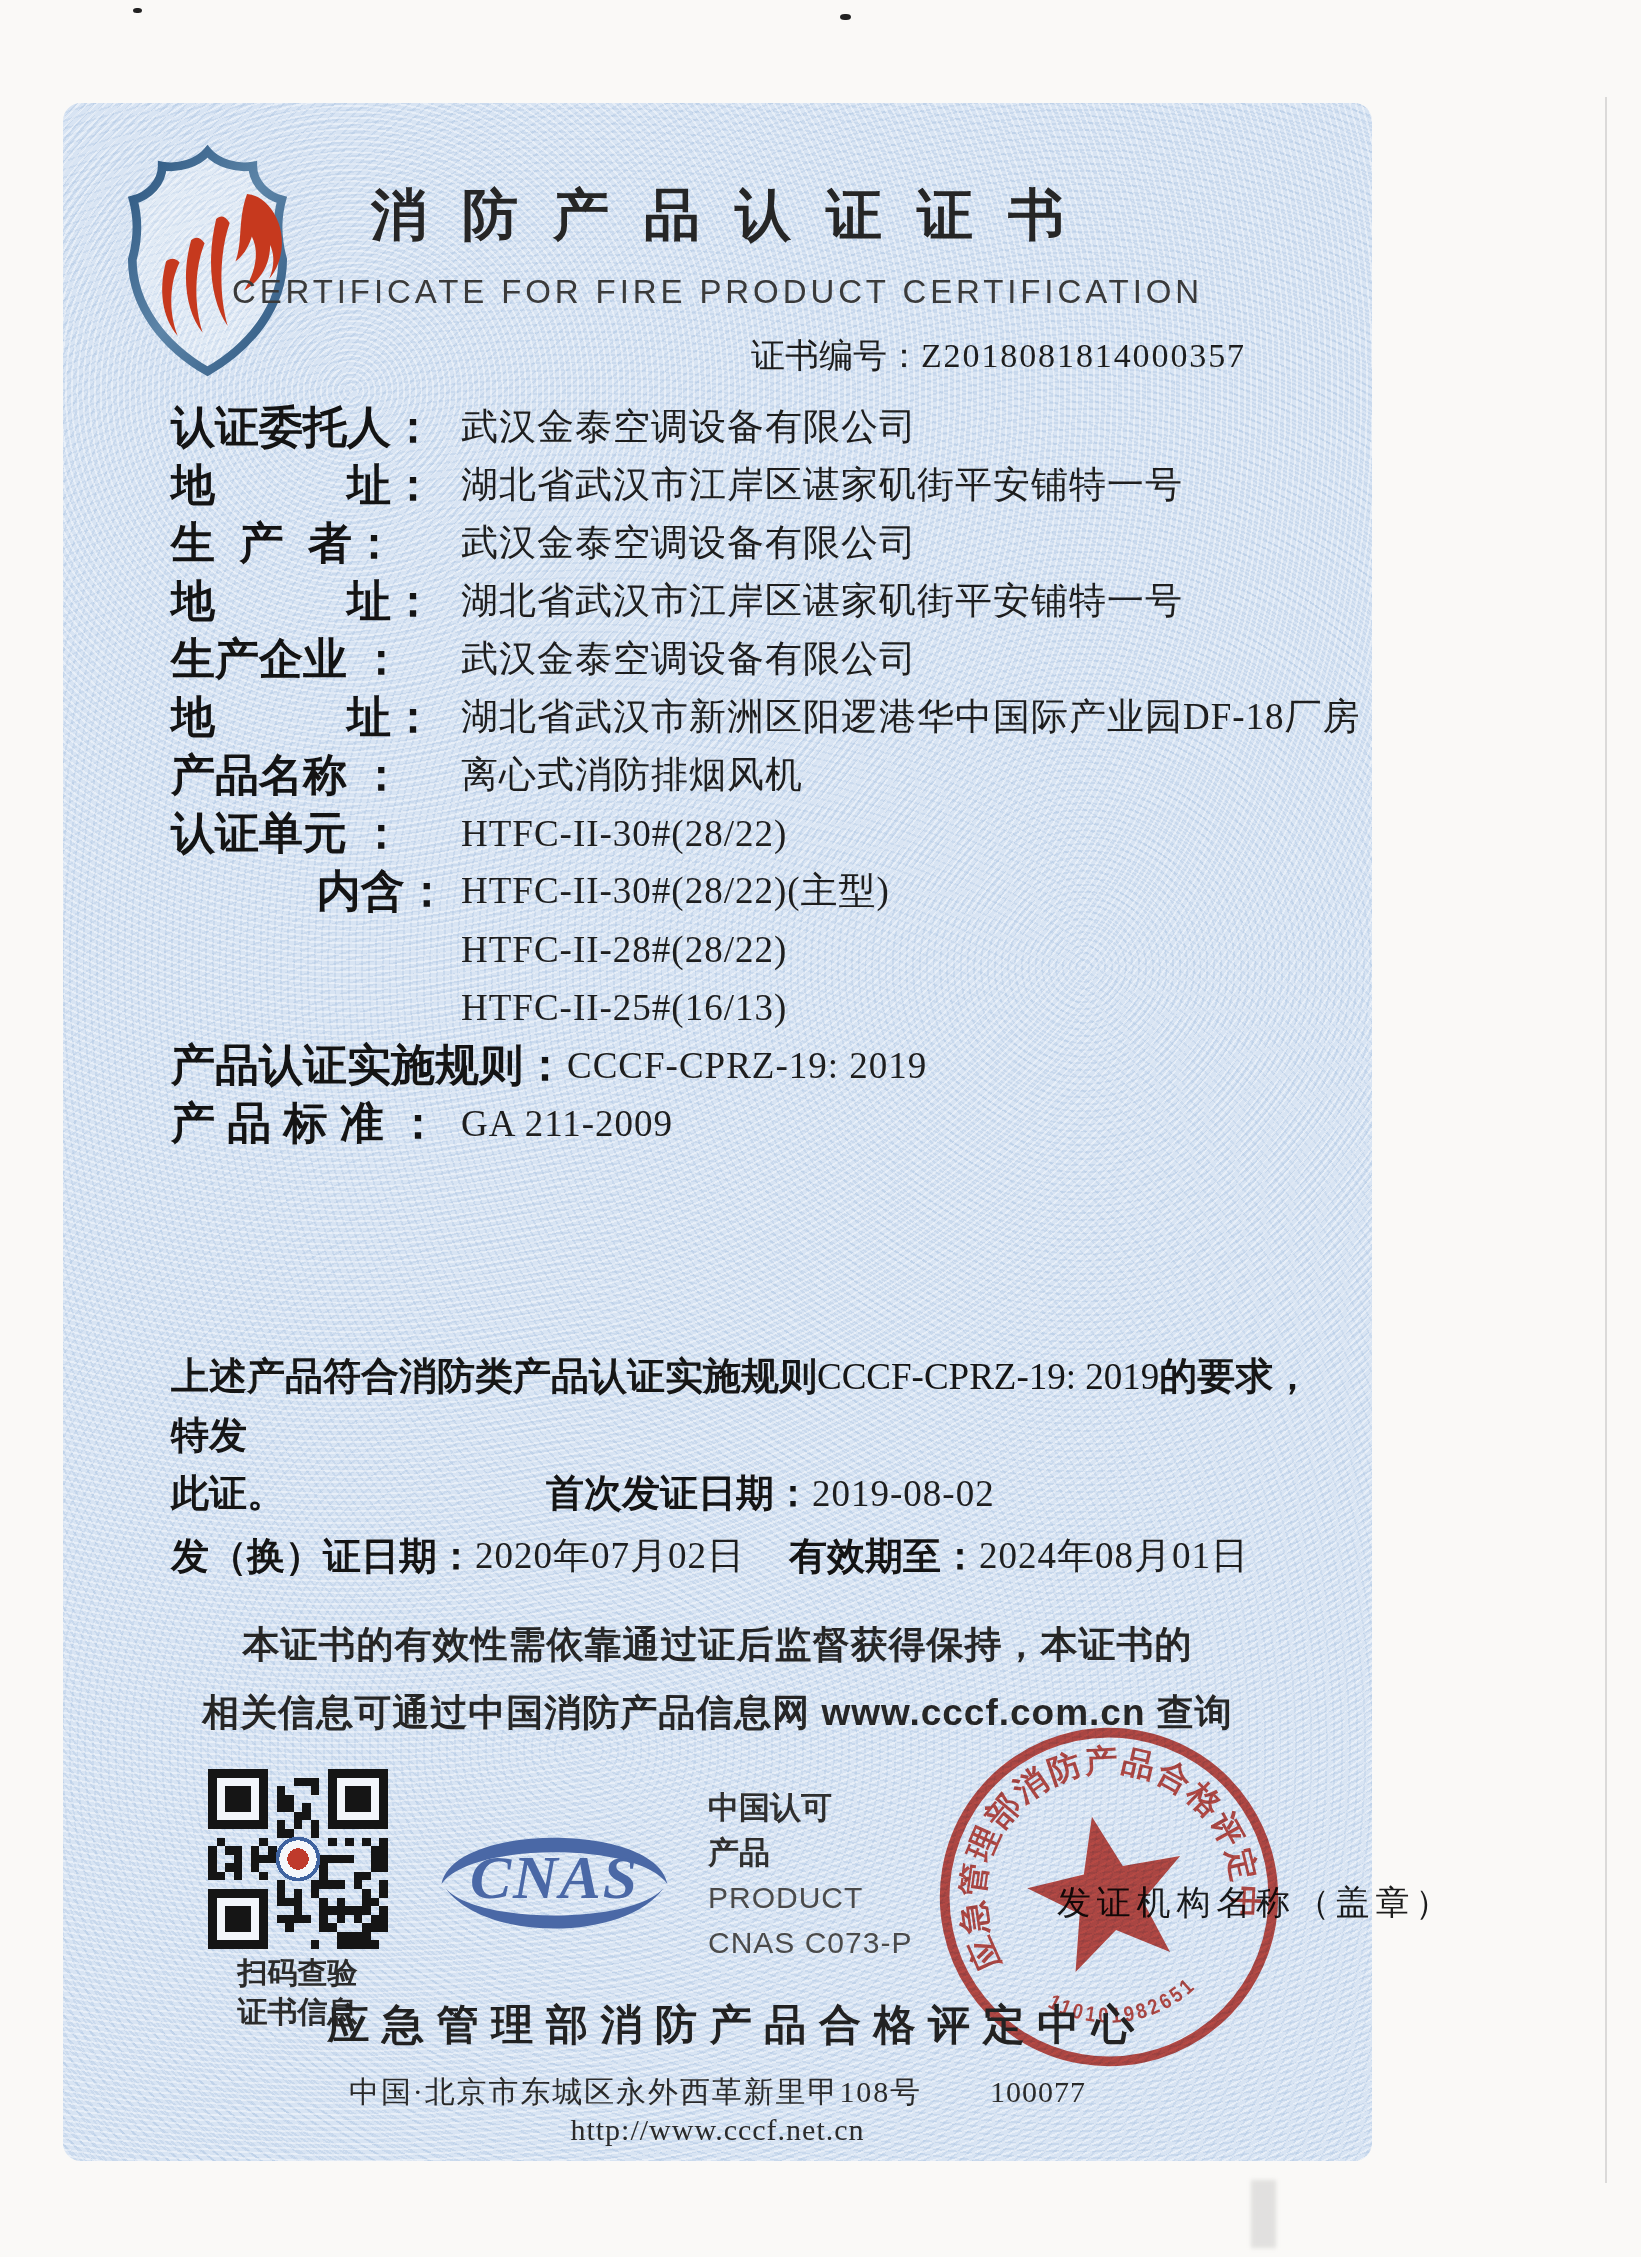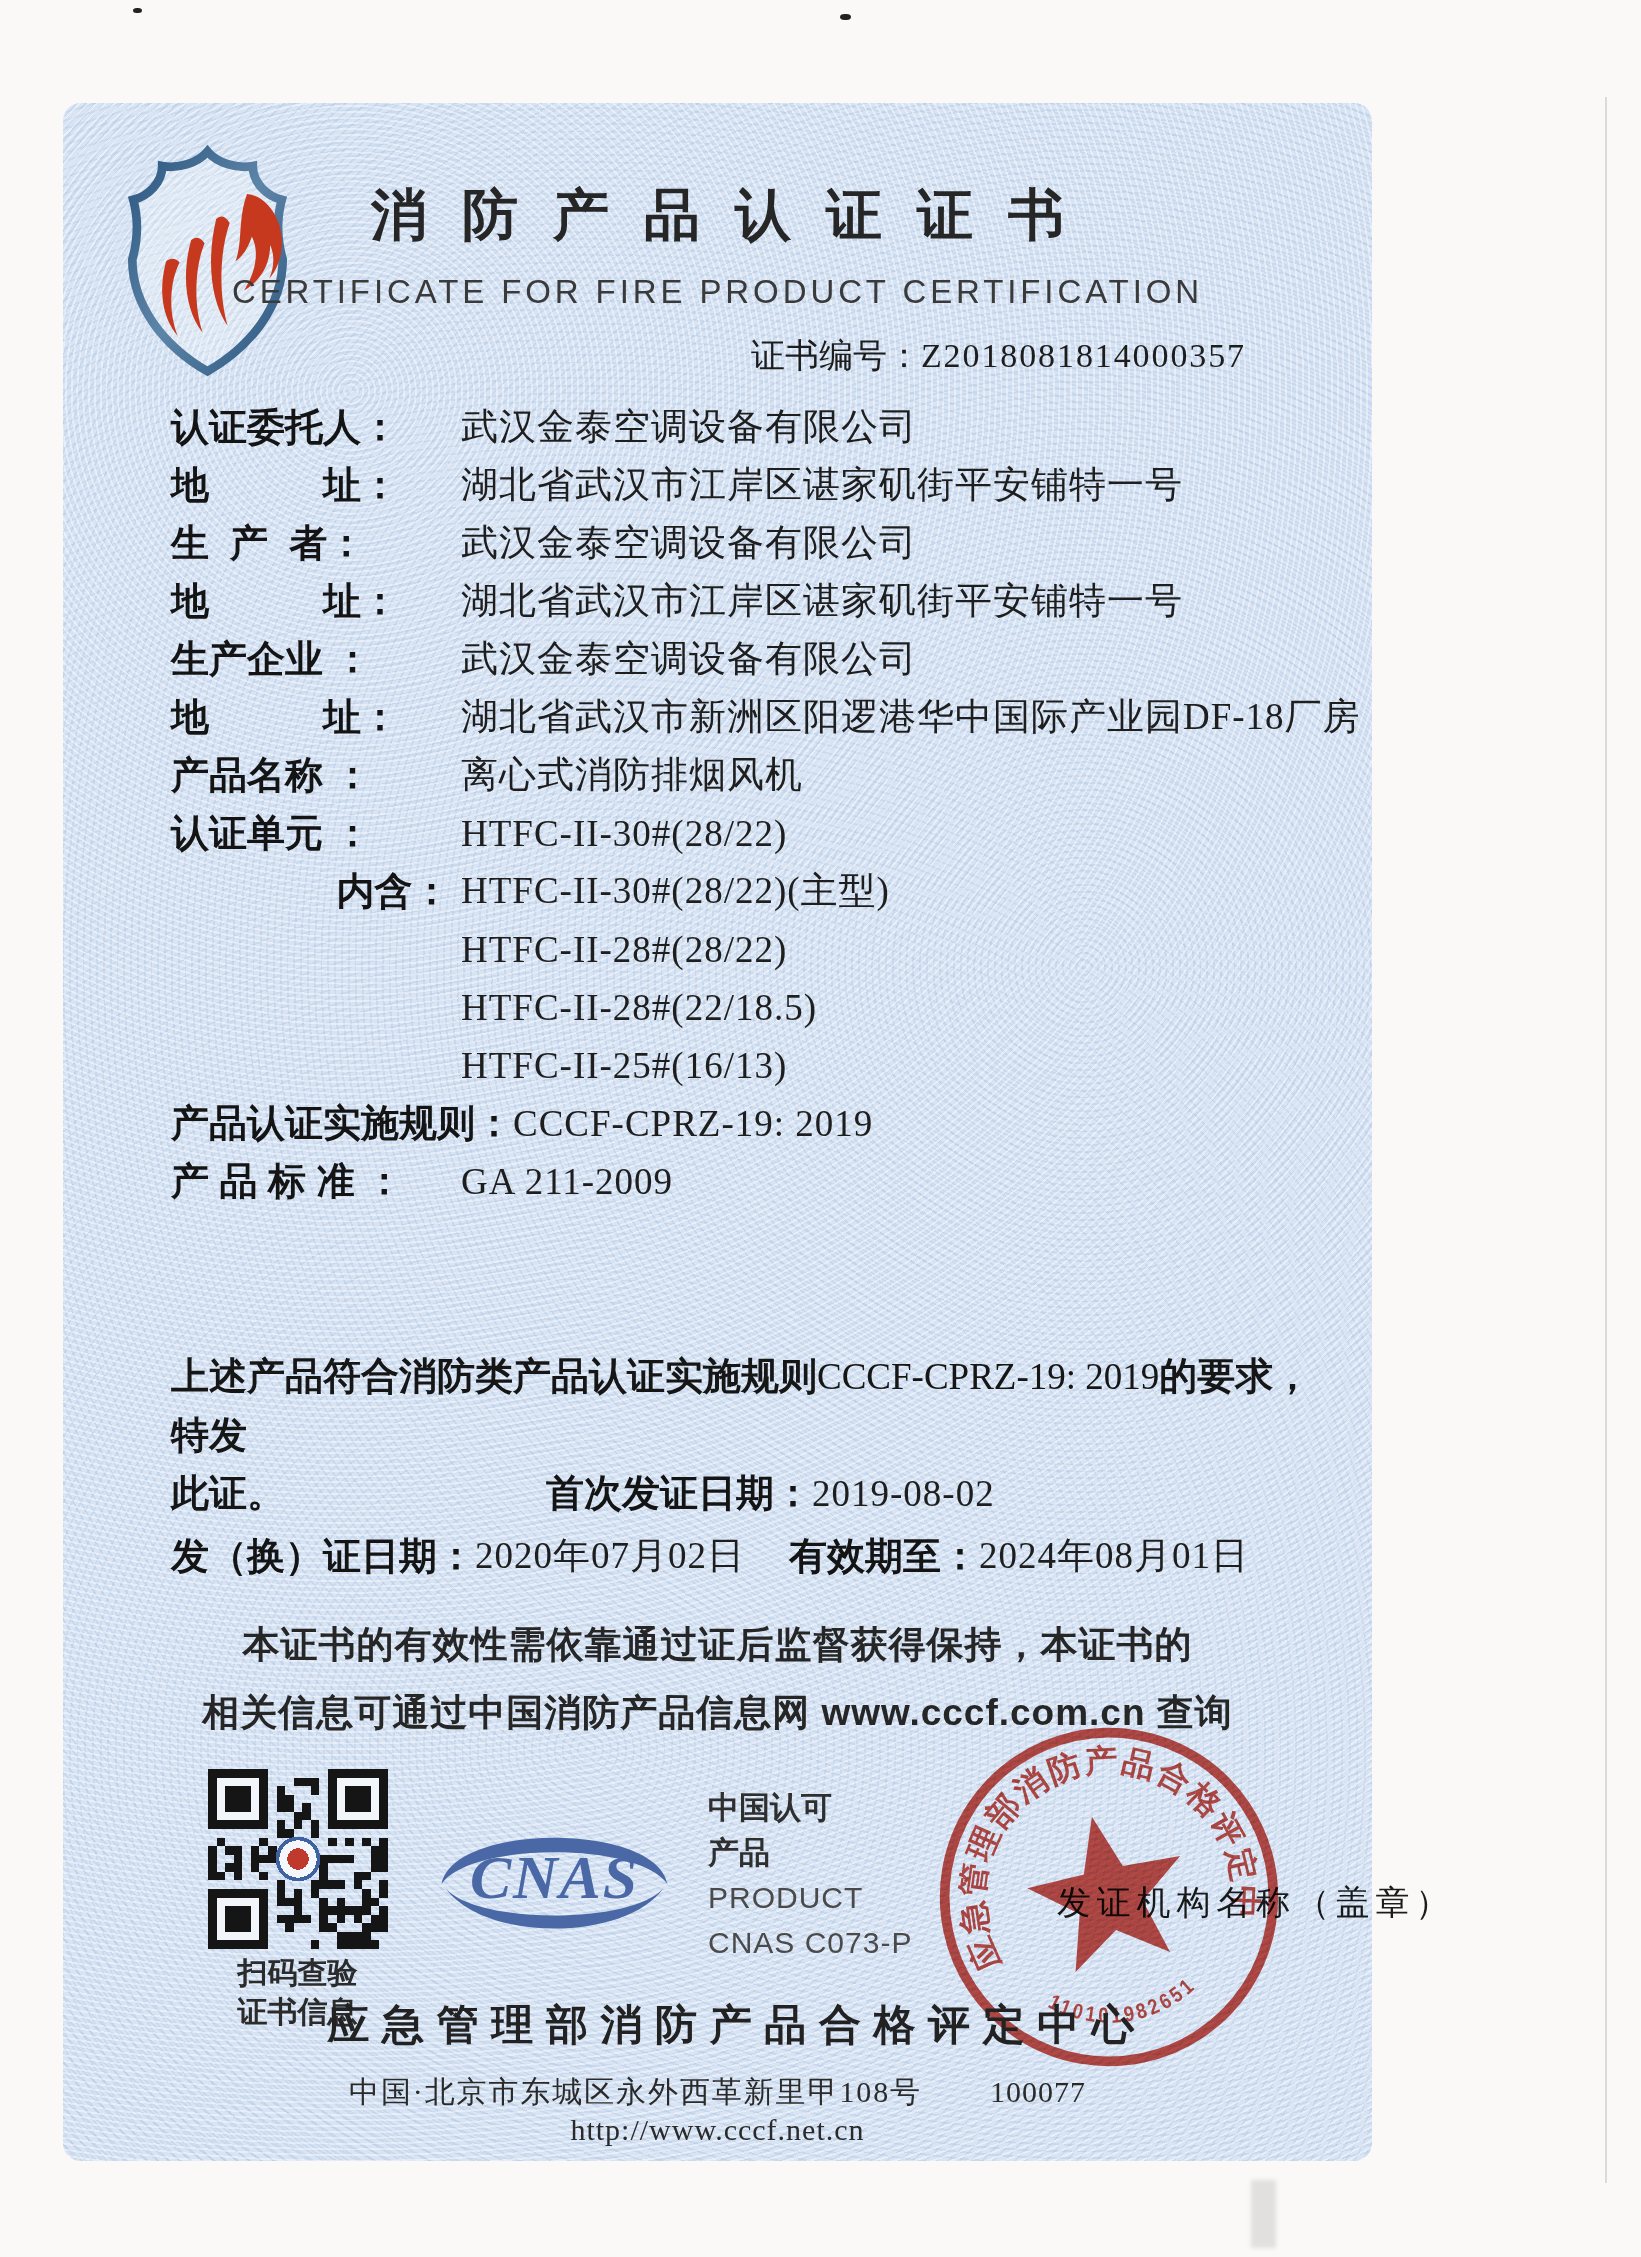--- a/index.html
+++ b/index.html
@@ -41,21 +41,21 @@
     position:absolute;top:230px;right:126px;text-align:right;
     font-family:"Liberation Serif",serif;font-size:34px;color:#1d1d1d;margin-left:48px;
   }
   .cert-line .num{letter-spacing:1.9px;}
 
   
   .fields{position:absolute;top:295px;left:108px;right:56px;}
   .frow{display:flex;align-items:center;height:58px;}
   .flabel{
     flex:0 0 auto;min-width:290px;
-    font-weight:700;font-size:38px;color:#141414;white-space:pre;
+    font-weight:700;font-size:44px;color:#141414;white-space:pre;
   }
   .frow.inner-first .flabel{text-align:right;}
   .fvalue{
     font-family:"Liberation Serif",serif;font-size:37px;color:#1e1e1e;
     white-space:nowrap;letter-spacing:1px;
   }
 
   .statement{
     position:absolute;top:1244px;left:108px;right:56px;line-height:58px;
     font-size:38px;font-weight:700;color:#161616;
@@ -169,24 +169,20 @@
         <span class="flabel">认证单元 ：</span>
         <span class="fvalue">HTFC-II-30#(28/22)</span>
       </div>
     <div class="frow inner-first">
         <span class="flabel">内含： </span>
         <span class="fvalue">HTFC-II-30#(28/22)(主型)</span>
       </div>
     <div class="frow">
         <span class="flabel"></span>
         <span class="fvalue">HTFC-II-28#(28/22)</span>
-      </div>
-    <div class="frow">
-        <span class="flabel"></span>
-        <span class="fvalue">HTFC-II-28#(22/18.5)</span>
       </div>
     <div class="frow">
         <span class="flabel"></span>
         <span class="fvalue">HTFC-II-25#(16/13)</span>
       </div>
     <div class="frow">
         <span class="flabel">产品认证实施规则：</span>
         <span class="fvalue">CCCF-CPRZ-19: 2019</span>
       </div>
     <div class="frow">

